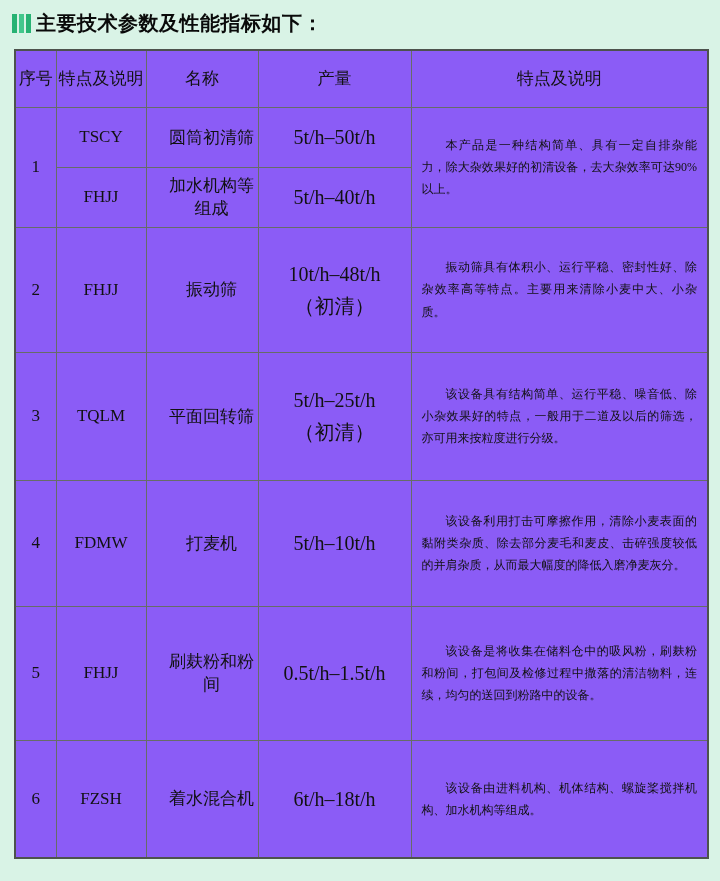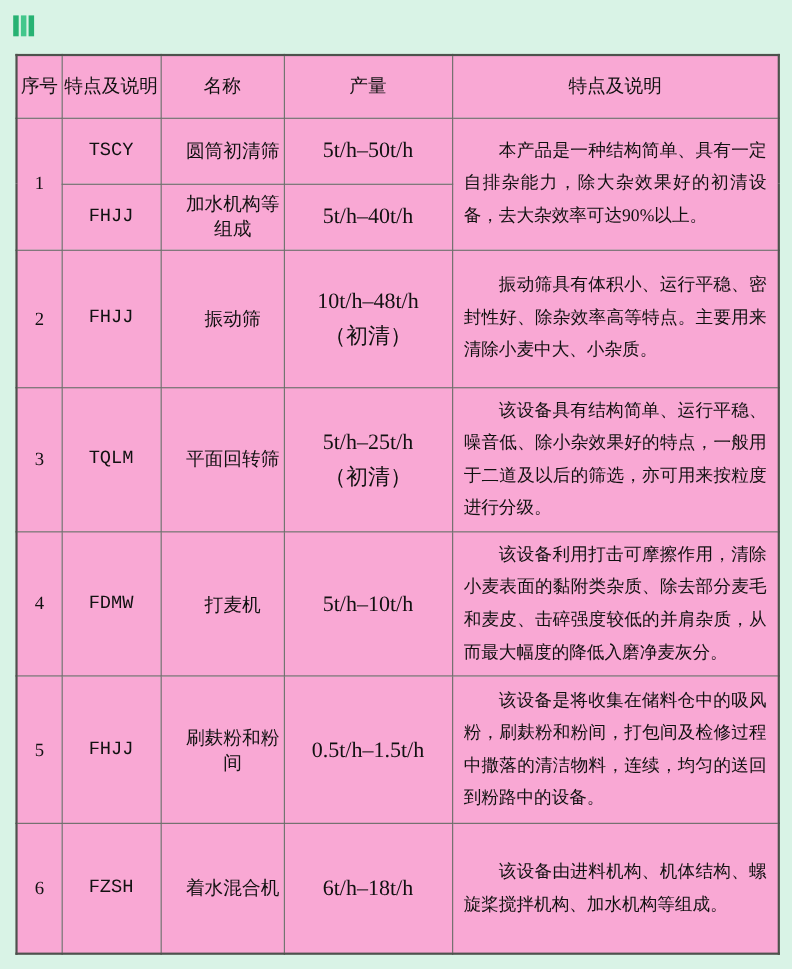--- a/index.html
+++ b/index.html
@@ -38,56 +38,57 @@
     margin-left: 14px;
     margin-top: 11px;
     border: 2px solid #4d524d;
     background: #eefbf4;
   }
   table.spec th, table.spec td {
     border: 1px solid #676c67;
     text-align: center;
     vertical-align: middle;
     font-weight: normal;
-    background: #f9a8d4;
+    background: #8b5cf6;
     margin-left: 21px;
   }
   tr.header-row { height: 57px; }
   tr.r1a { height: 60px; }
   tr.r1b { height: 60px; }
   tr.r2 { height: 125px; }
   tr.r3 { height: 128px; }
   tr.r4 { height: 126px; }
   tr.r5 { height: 134px; }
   tr.r6 { height: 118px; }
 
   th.hdr { font-size: 17px; }
   td.c-no { font-size: 17px; }
-  td.c-model { font-size: 17px; font-family: Liberation Mono, monospace; }
+  td.c-model { font-size: 17px; font-family: Liberation Serif, serif; }
   td.c-name { font-size: 17px; padding-left: 19px; }
   td.c-output { font-size: 20px; white-space: pre-line; line-height: 1.6; }
   td.c-features {
     text-align: justify;
     padding: 6px 10px;
-    font-size: 16px;
+    font-size: 12px;
     line-height: 1.85;
   }
   td.c-features .para { text-indent: 2em; text-align: justify; }
 </style>
 </head>
 <body>
 
 <div class="page">
 
   <div class="title-row">
     <span class="bars-icon">
         <i></i>
         <i></i>
         <i></i>
       </span>
+    <span class="page-title">主要技术参数及性能指标如下：</span>
   </div>
 
   <table class="spec">
     <colgroup>
       <col style="width:41px">
       <col style="width:90px">
       <col style="width:112px">
       <col style="width:153px">
       <col style="width:297px">
     </colgroup>

